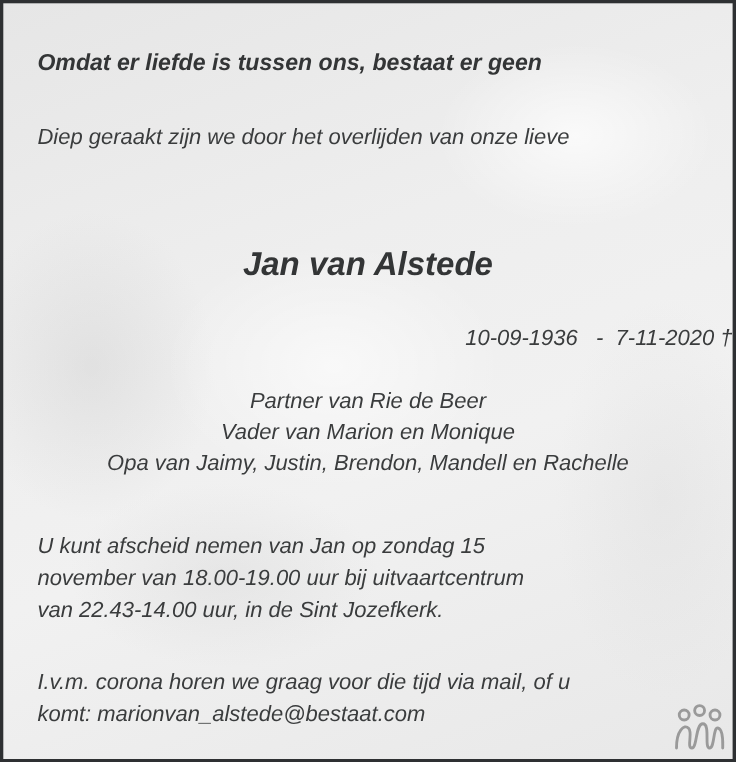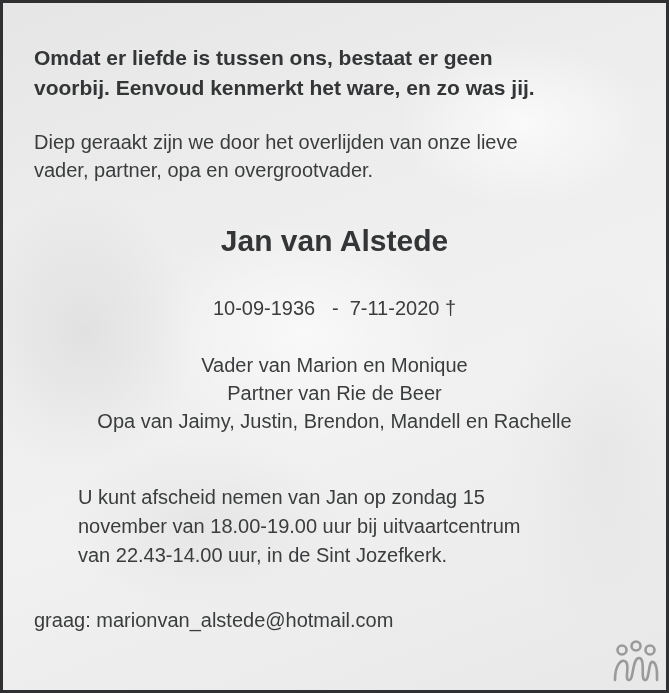--- a/index.html
+++ b/index.html
@@ -9,63 +9,62 @@
     background:
       radial-gradient(ellipse 180px 120px at 520px 120px, rgba(255,255,255,0.7), rgba(255,255,255,0) 70%),
       radial-gradient(ellipse 220px 160px at 300px 330px, rgba(255,255,255,0.6), rgba(255,255,255,0) 70%),
       radial-gradient(ellipse 160px 200px at 80px 330px, rgba(200,200,200,0.35), rgba(200,200,200,0) 70%),
       radial-gradient(ellipse 200px 120px at 200px 520px, rgba(210,210,210,0.35), rgba(210,210,210,0) 70%),
       radial-gradient(ellipse 140px 260px at 600px 450px, rgba(215,215,215,0.3), rgba(215,215,215,0) 70%),
       linear-gradient(160deg, #e6e6e6 0%, #eeeeee 35%, #f1f1f1 60%, #e8e8e8 100%);
     overflow: hidden;
     color: #333536;
   }
-  .t { position: absolute; white-space: nowrap; }
+  .t { position: absolute; white-space: nowrap; font-style: italic; }
   .motto { left: 31px; top: 40px; font-size: 21px; font-weight: bold; line-height: 30px; color: #333536; }
-  .intro { left: 31px; top: 125px; font-size: 20px; line-height: 28px; color: #3a3c3d; }
+  .intro { left: 31px; top: 108px; font-size: 20px; line-height: 28px; color: #3a3c3d; }
   .name { left: 0; width: 663px; text-align: center; top: 221px; font-size: 30px; font-weight: bold; color: #333536; }
   .dates { left: 0; width: 663px; text-align: center; top: 294px; font-size: 20px; color: #3a3c3d; }
   .family { left: 0; width: 663px; text-align: center; top: 348px; font-size: 20px; line-height: 28px; color: #3a3c3d; }
-  .visit { left: 31px; top: 480px; font-size: 20px; line-height: 29px; color: #3a3c3d; margin-left: 44px; }
+  .visit { left: 31px; top: 480px; font-size: 20px; line-height: 29px; color: #3a3c3d; }
   .corona { left: 31px; top: 603px; font-size: 20px; line-height: 29px; color: #3a3c3d; }
   .logo { position: absolute; left: 609px; top: 637px; width: 48px; height: 42px; }
   .line { display: block; }
 </style>
 </head>
 <body>
 
 <div class="card">
   <div class="t motto">
     <span class="line">Omdat er liefde is tussen ons, bestaat er geen</span>
-    <span class="line">voorbij. Eenvoud kenmerkt het ware, en zo was jij.</span>
   </div>
 
   <div class="t intro">
     <span class="line">Diep geraakt zijn we door het overlijden van onze lieve</span>
-    <span class="line">vader, partner, opa en overgrootvader.</span>
   </div>
 
   <div class="t name">Jan van Alstede</div>
 
-  <div class="t dates" style="white-space: pre;">10-09-1936   -  7-11-2020 †</div>
+  <div class="t dates" style="white-space: pre; text-align: right;">10-09-1936   -  7-11-2020 †</div>
 
   <div class="t family">
+    <span class="line">Partner van Rie de Beer</span>
     <span class="line">Vader van Marion en Monique</span>
-    <span class="line">Partner van Rie de Beer</span>
     <span class="line">Opa van Jaimy, Justin, Brendon, Mandell en Rachelle</span>
   </div>
 
   <div class="t visit">
     <span class="line">U kunt afscheid nemen van Jan op zondag 15</span>
     <span class="line">november van 18.00-19.00 uur bij uitvaartcentrum</span>
     <span class="line">van 22.43-14.00 uur, in de Sint Jozefkerk.</span>
   </div>
 
   <div class="t corona">
-    <span class="line">graag: marionvan_alstede@hotmail.com</span>
+    <span class="line">I.v.m. corona horen we graag voor die tijd via mail, of u</span>
+    <span class="line">komt: marionvan_alstede@bestaat.com</span>
   </div>
 
   <svg class="logo" viewBox="0 0 48 42" fill="none" stroke="#9a9a9a" stroke-width="2.6" stroke-linecap="round">
     <circle cx="10" cy="10" r="4.5"></circle>
     <circle cx="24" cy="6" r="4.5"></circle>
     <circle cx="38" cy="10" r="4.5"></circle>
     <path d="M3 40 C3 24, 10 18, 14 22 C18 26, 12 40, 17 40 C22 40, 20 18, 27 18 C34 18, 28 40, 33 40 C38 40, 36 20, 41 22 C46 24, 45 36, 45 40"></path>
   </svg>
 </div>
 

